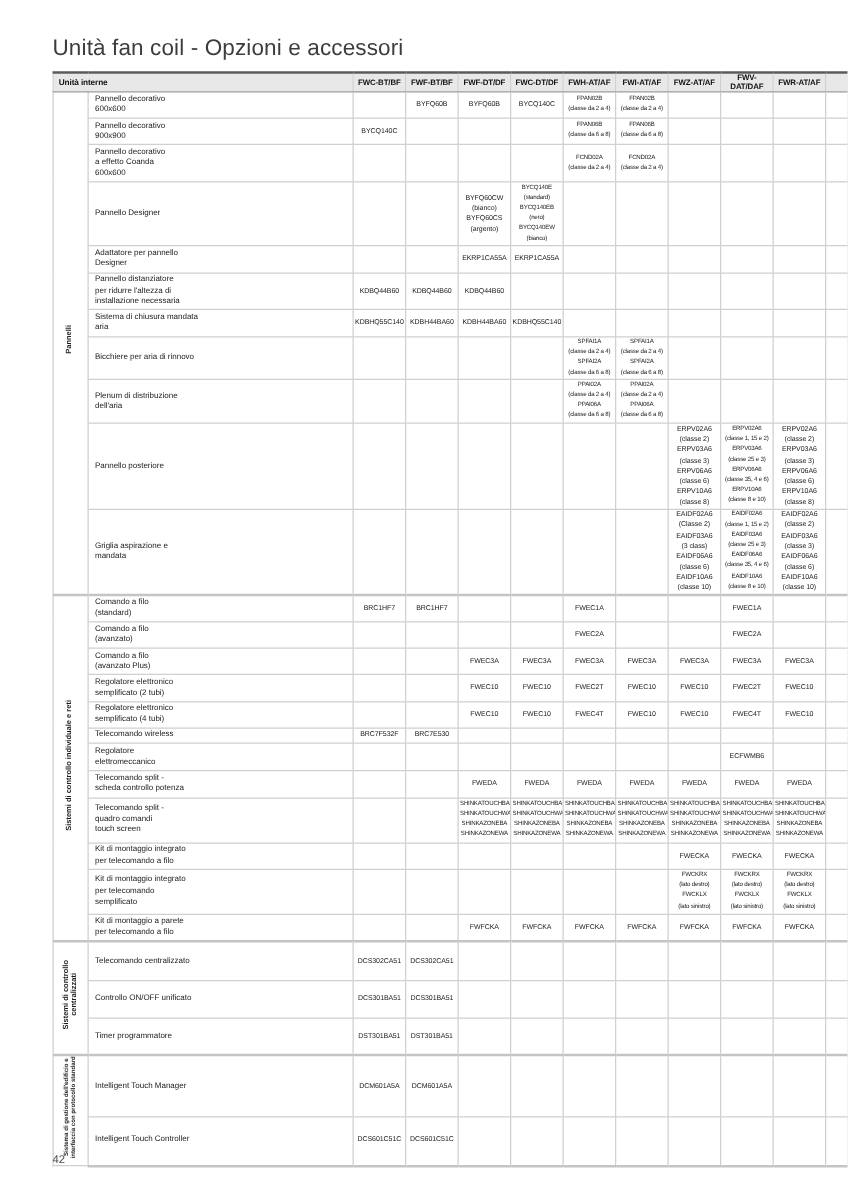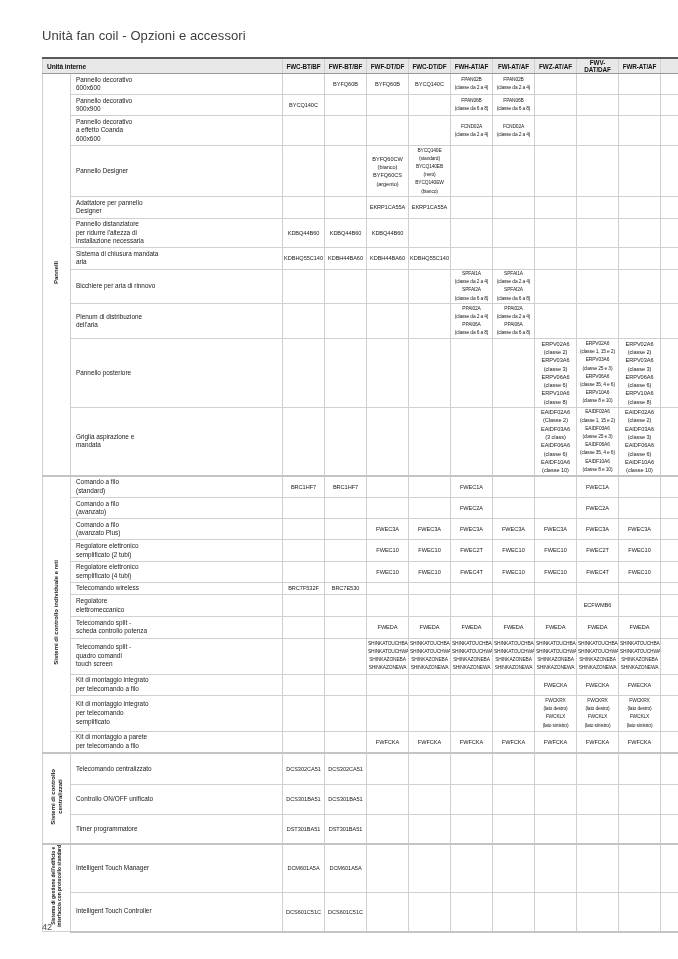--- a/index.html
+++ b/index.html
@@ -3,21 +3,21 @@
 <meta charset="utf-8">
 <style>
   html,body{margin:0;padding:0;}
   body{
     width:678px;height:959px;background:#ffffff;position:relative;overflow:hidden;
     font-family:"Liberation Sans", sans-serif;color:#1a1a1a;
     -webkit-font-smoothing:antialiased;
   }
   .title{
     position:absolute;left:42px;top:28px;margin:0;
-    font-size:13px;font-weight:400;color:#3d3d3d;letter-spacing:.1px;
+    font-size:18px;font-weight:400;color:#3d3d3d;letter-spacing:.1px;
   }
   .acc-table{
     position:absolute;left:42px;top:57px;width:636px;
     border-collapse:collapse;table-layout:fixed;
   }
   .acc-table th,.acc-table td{
     border:1px solid #d0d0d0;box-sizing:border-box;
     overflow:hidden;
   }
   .acc-table thead th{

